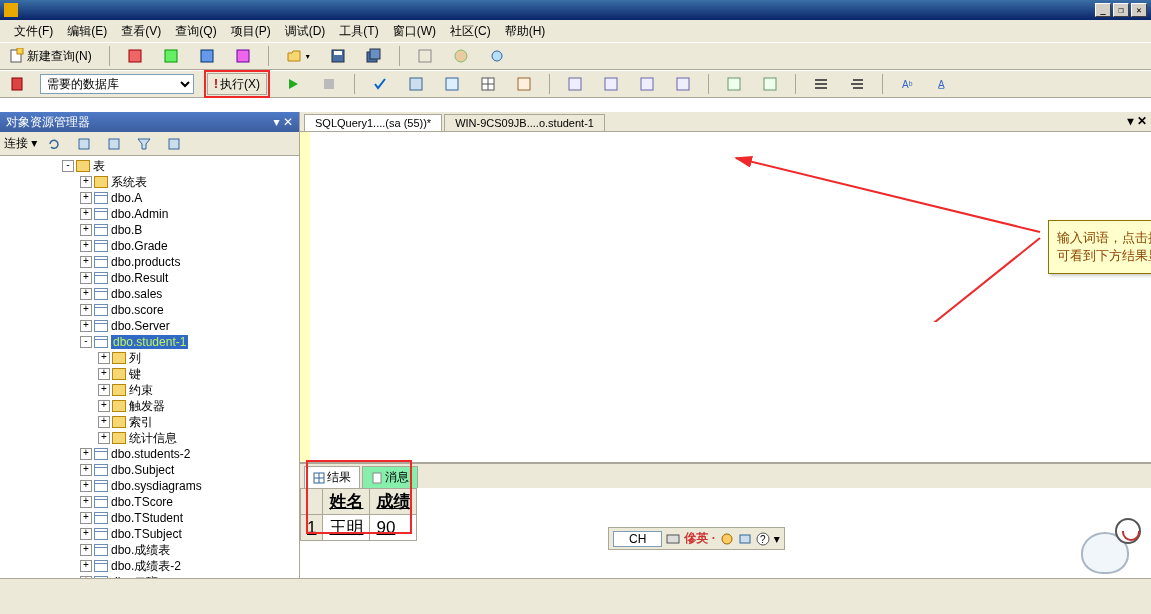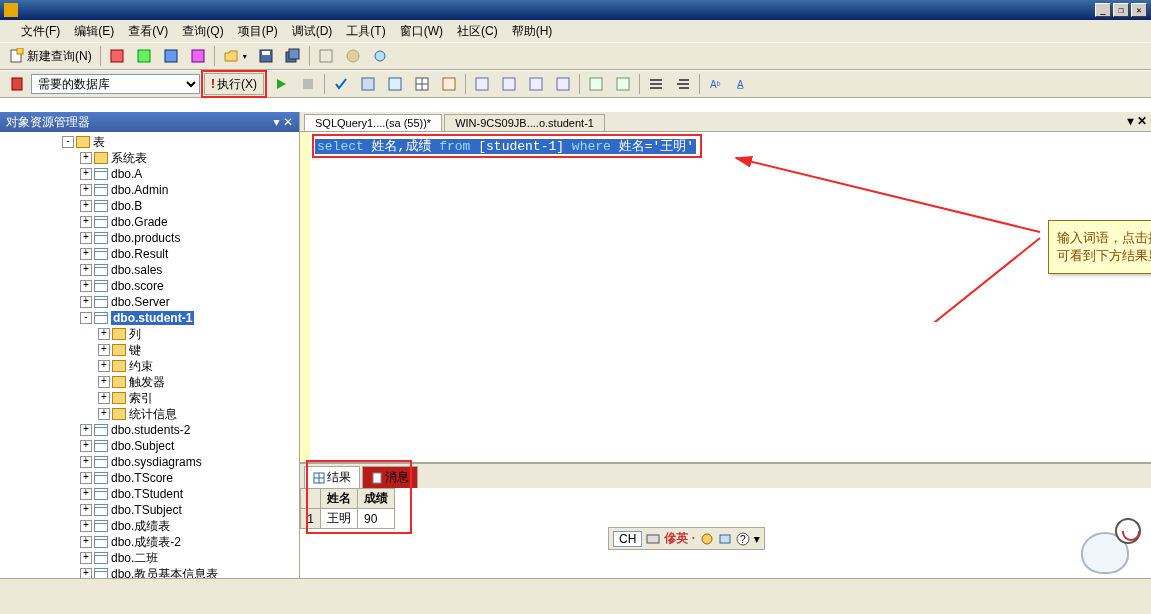--- a/index.html
+++ b/index.html
@@ -3,47 +3,47 @@
 <meta charset="utf-8">
 <style>
 * { box-sizing: border-box; margin: 0; padding: 0; }
 body { font-family: "Microsoft YaHei", "SimSun", Arial, sans-serif; font-size: 12px; background: #fff; width: 1151px; height: 614px; overflow: hidden; position: relative; }
 
 .titlebar { background: linear-gradient(#3a6ea5, #0a246a); color: #fff; height: 20px; display: flex; align-items: center; padding: 0 4px; font-family: "Fixedsys", monospace; font-size: 11px; font-weight: bold; }
 .titlebar .icon { width: 14px; height: 14px; background: #e8a800; margin-right: 4px; }
 .titlebar .spacer { flex: 1; }
 .winbtn { width: 16px; height: 14px; background: #d4d0c8; border: 1px solid #fff; border-right-color: #404040; border-bottom-color: #404040; margin-left: 2px; font-size: 9px; line-height: 12px; text-align: center; color: #000; }
 
-.menubar { background: #ece9d8; height: 22px; display: flex; align-items: center; padding: 0 15px; font-size: 12px; gap: 2px; }
+.menubar { background: #ece9d8; height: 22px; display: flex; align-items: center; padding: 0 8px; font-size: 12px; gap: 2px; }
 .menubar span { padding: 2px 6px; cursor: default; }
 
-.toolbar { background: #ece9d8; border-top: 1px solid #fff; border-bottom: 1px solid #aca899; padding: 2px 4px; display: flex; align-items: center; gap: 1px; height: 28px; }
+.toolbar { background: #ece9d8; border-top: 1px solid #fff; border-bottom: 1px solid #aca899; padding: 2px 4px; display: flex; align-items: center; gap: 10px; height: 28px; }
 .toolbar .sep { width: 1px; height: 20px; background: #aca899; margin: 0 2px; }
 .tbtn { height: 22px; padding: 0 4px; display: inline-flex; align-items: center; gap: 2px; border: 1px solid transparent; cursor: default; }
 .tbtn svg, .tbtn .ico { width: 16px; height: 16px; }
 .tbtn .dd { font-size: 8px; margin-left: 2px; }
 
-.dbselect { height: 20px; width: 169px; background: #fff; border: 1px solid #7f9db9; font-size: 12px; padding: 0 2px; }
+.dbselect { height: 20px; width: 154px; background: #fff; border: 1px solid #7f9db9; font-size: 12px; padding: 0 2px; }
 
 .execute-btn { border: 1px solid #aca899; background: #ece9d8; padding: 2px 6px; display: inline-flex; align-items: center; gap: 2px; }
 .exec-hl { border: 2px solid #ef2929; padding: 1px; }
 
 .main { display: flex; height: calc(614px - 20px - 22px - 28px - 28px); margin-top: 14px; }
 
 .panel-left { width: 300px; display: flex; flex-direction: column; border-right: 1px solid #aca899; }
 .panel-title { background: linear-gradient(#4e7ac7, #3c5e9e); color: #fff; height: 20px; display: flex; align-items: center; padding: 0 6px; font-size: 12px; }
 .panel-title .spacer { flex: 1; }
 .panel-sub { background: #ece9d8; height: 24px; display: flex; align-items: center; padding: 0 4px; gap: 4px; border-bottom: 1px solid #aca899; }
 .tree { flex: 1; overflow: auto; background: #fff; padding: 2px; font-size: 12px; }
 .tree-row { display: flex; align-items: center; height: 16px; white-space: nowrap; }
 .tree-row .exp { width: 12px; height: 12px; border: 1px solid #919191; background: #fff; font-size: 10px; line-height: 8px; text-align: center; margin-right: 2px; cursor: default; color: #000; }
 .tree-row .folder { width: 14px; height: 12px; background: #f7d774; border: 1px solid #b8860b; margin-right: 3px; }
 .tree-row .tbl-ico { width: 14px; height: 12px; background: #fff; border: 1px solid #6b8db3; margin-right: 3px; position: relative; }
 .tree-row .tbl-ico::before { content:''; position:absolute; top:2px;left:0;right:0;height:1px;background:#6b8db3;}
-.tree-row .sel { background: #316ac5; color: #ffffff; padding: 0 2px; font-weight: bold; }
+.tree-row .sel { background: #316ac5; color: #bef264; padding: 0 2px; }
 .ind { display:inline-block; }
 
 .panel-right { flex: 1; display: flex; flex-direction: column; position: relative; background: #fff; }
 .tabrow { display: flex; align-items: flex-end; height: 20px; background: #ece9d8; border-bottom: 1px solid #aca899; padding-left: 4px; }
 .tab { background: #fff; border: 1px solid #aca899; border-bottom: none; padding: 2px 10px; font-size: 11px; margin-right: 2px; }
 .closex { position: absolute; right: 4px; top: 2px; font-size: 12px; font-weight: bold; }
 
 .editor { flex: 0 0 auto; position: relative; background: #fff; height: 330px; }
 .sql-hl { border: 2px solid #ef2929; position: absolute; top: 2px; left: 6px; padding: 1px 4px 1px 1px; }
 .sql-line { background: #316ac5; color: #fff; font-family: "Courier New", monospace; font-size: 13px; padding: 0 2px; }
@@ -51,27 +51,27 @@
 .sql-cursor-bar { width: 10px; background: #ffffc0; position: absolute; left: 0; top: 0; bottom: 0; }
 
 .callout { position: absolute; left: 748px; top: 88px; width: 160px; background: #ffffcc; border: 1px solid #8b7500; padding: 8px; font-size: 13px; line-height: 1.4; color: #8b4500; box-shadow: 2px 2px 3px rgba(0,0,0,.2); }
 .arrow { position: absolute; }
 
 .results-wrap { border-top: 2px solid #aca899; }
 .results-hl { border: 2px solid #ef2929; position: absolute; left: 6px; top: 348px; width: 106px; height: 74px; pointer-events: none; }
 .rtabs { display: flex; background: #ece9d8; padding: 2px 4px 0; gap: 2px; }
 .rtab { background: #fff; border: 1px solid #aca899; border-bottom: none; padding: 2px 8px; font-size: 12px; display: flex; align-items: center; gap: 2px; }
 .rgrid { background: #fff; }
-.rgrid table { border-collapse: collapse; font-size: 12px; }
+.rgrid table { border-collapse: collapse; font-size: 17px; text-decoration: underline; }
 .rgrid th, .rgrid td { border: 1px solid #aca899; padding: 1px 6px; background: #ece9d8; }
 .rgrid td { background: #fff; }
 .rgrid .rownum { background: #ece9d8; width: 20px; text-align: center; }
 
 .statusbar-ime { position: absolute; bottom: 64px; left: 608px; display: flex; align-items: center; gap: 4px; background: #ece9d8; border: 1px solid #aca899; padding: 2px 4px; font-size: 12px; }
-.statusbar-ime .ch { border: 1px solid #7f9db9; padding: 0 5px; background: #fff; }
+.statusbar-ime .ch { border: 1px solid #7f9db9; padding: 0 15px; background: #fff; }
 
 .mascot { position: absolute; right: 6px; bottom: 40px; width: 64px; height: 56px; }
 .mascot .body { width: 48px; height: 42px; background: #f0f6fa; border: 2px solid #a9b7c4; border-radius: 50% 50% 45% 45%; position: absolute; left: 0; bottom: 0; }
 .mascot .mouth { position:absolute; right:4px; top:0; width:26px;height:26px;border:2px solid #555;border-radius:50%;background:#fff;}
 .mascot .mouth::after{content:'';position:absolute;left:5px;top:11px;width:14px;height:8px;border:2px solid #b33;border-top:none;border-radius:0 0 10px 10px;}
 
 .crop-bottom { position: absolute; left:0; right:0; bottom:0; height: 36px; background: #ece9d8; border-top: 1px solid #aca899;}
 </style>
 </head>
 <body>
@@ -275,20 +275,48 @@
 </div>
 
 <div class="main">
 
   <div class="panel-left">
     <div class="panel-title">
       <span>对象资源管理器</span>
       <span class="spacer"></span>
       <span>▾ ✕</span>
     </div>
+    <div class="panel-sub">
+      <span>连接 ▾</span>
+      <span class="tbtn">
+          <svg class="ico">
+            <path d="M4 8a4 4 0 1 1 1 3" fill="none" stroke="#369" stroke-width="1.5"></path>
+          </svg>
+        </span>
+      <span class="tbtn">
+          <svg class="ico">
+            <rect x="3" y="3" width="10" height="10" fill="#cde" stroke="#369"></rect>
+          </svg>
+        </span>
+      <span class="tbtn">
+          <svg class="ico">
+            <rect x="3" y="3" width="10" height="10" fill="#cde" stroke="#369"></rect>
+          </svg>
+        </span>
+      <span class="tbtn">
+          <svg class="ico">
+            <path d="M2 3h12l-4 5v5h-4v-5z" fill="#cde" stroke="#369"></path>
+          </svg>
+        </span>
+      <span class="tbtn">
+          <svg class="ico">
+            <rect x="3" y="3" width="10" height="10" fill="#cde" stroke="#369"></rect>
+          </svg>
+        </span>
+    </div>
     <div class="tree" id="tree">
         <div class="tree-row">
           <span class="ind" style="width: 60px;"></span>
           <span class="exp">-</span>
           <span class="folder"></span>
           <span>表</span>
         </div>
         <div class="tree-row">
           <span class="ind" style="width: 78px;"></span>
           <span class="exp">+</span>
@@ -468,23 +496,20 @@
 
   <div class="panel-right">
     <div class="tabrow">
       <div class="tab">SQLQuery1....(sa (55))*</div>
       <div class="tab" style="background:#ece9d8">WIN-9CS09JB....o.student-1</div>
       <span class="closex">▾ ✕</span>
     </div>
 
     <div class="editor">
       <div class="sql-cursor-bar"></div>
-      <div class="sql-hl" style="left:12px">
-        <span class="sql-line"><span class="kw">select</span><span> 姓名,成绩 </span><span class="kw">from</span><span> [student-1] </span><span class="kw">where</span><span> 姓名='王明'</span></span>
-      </div>
 
       <svg class="arrow" style="left:430px;top:20px" width="320" height="170">
         <defs>
             <marker id="ah" markerWidth="10" markerHeight="10" refX="8" refY="3" orient="auto">
               <path d="M0,0 L9,3 L0,6 z" fill="#ef2929"></path>
             </marker>
           </defs>
         <line x1="310" y1="80" x2="6" y2="6" stroke="#ef2929" stroke-width="2" marker-end="url(#ah)"></line>
         <line x1="310" y1="86" x2="30" y2="310" stroke="#ef2929" stroke-width="2"></line>
       </svg>
@@ -494,21 +519,21 @@
     <div class="results-wrap">
       <div class="rtabs">
         <div class="rtab">
             <svg width="12" height="12">
               <rect x="1" y="1" width="10" height="10" fill="#fff" stroke="#369"></rect>
               <line x1="1" y1="6" x2="11" y2="6" stroke="#369"></line>
               <line x1="6" y1="1" x2="6" y2="11" stroke="#369"></line>
             </svg>
             <span>结果</span>
           </div>
-        <div class="rtab" style="background:#b91c1c">
+        <div class="rtab" style="background:#86efac">
             <svg width="12" height="12">
               <rect x="2" y="1" width="8" height="10" fill="#fff" stroke="#888"></rect>
             </svg>
             <span>消息</span>
           </div>
       </div>
       <div class="rgrid">
         <table>
           <tbody>
               <tr>

